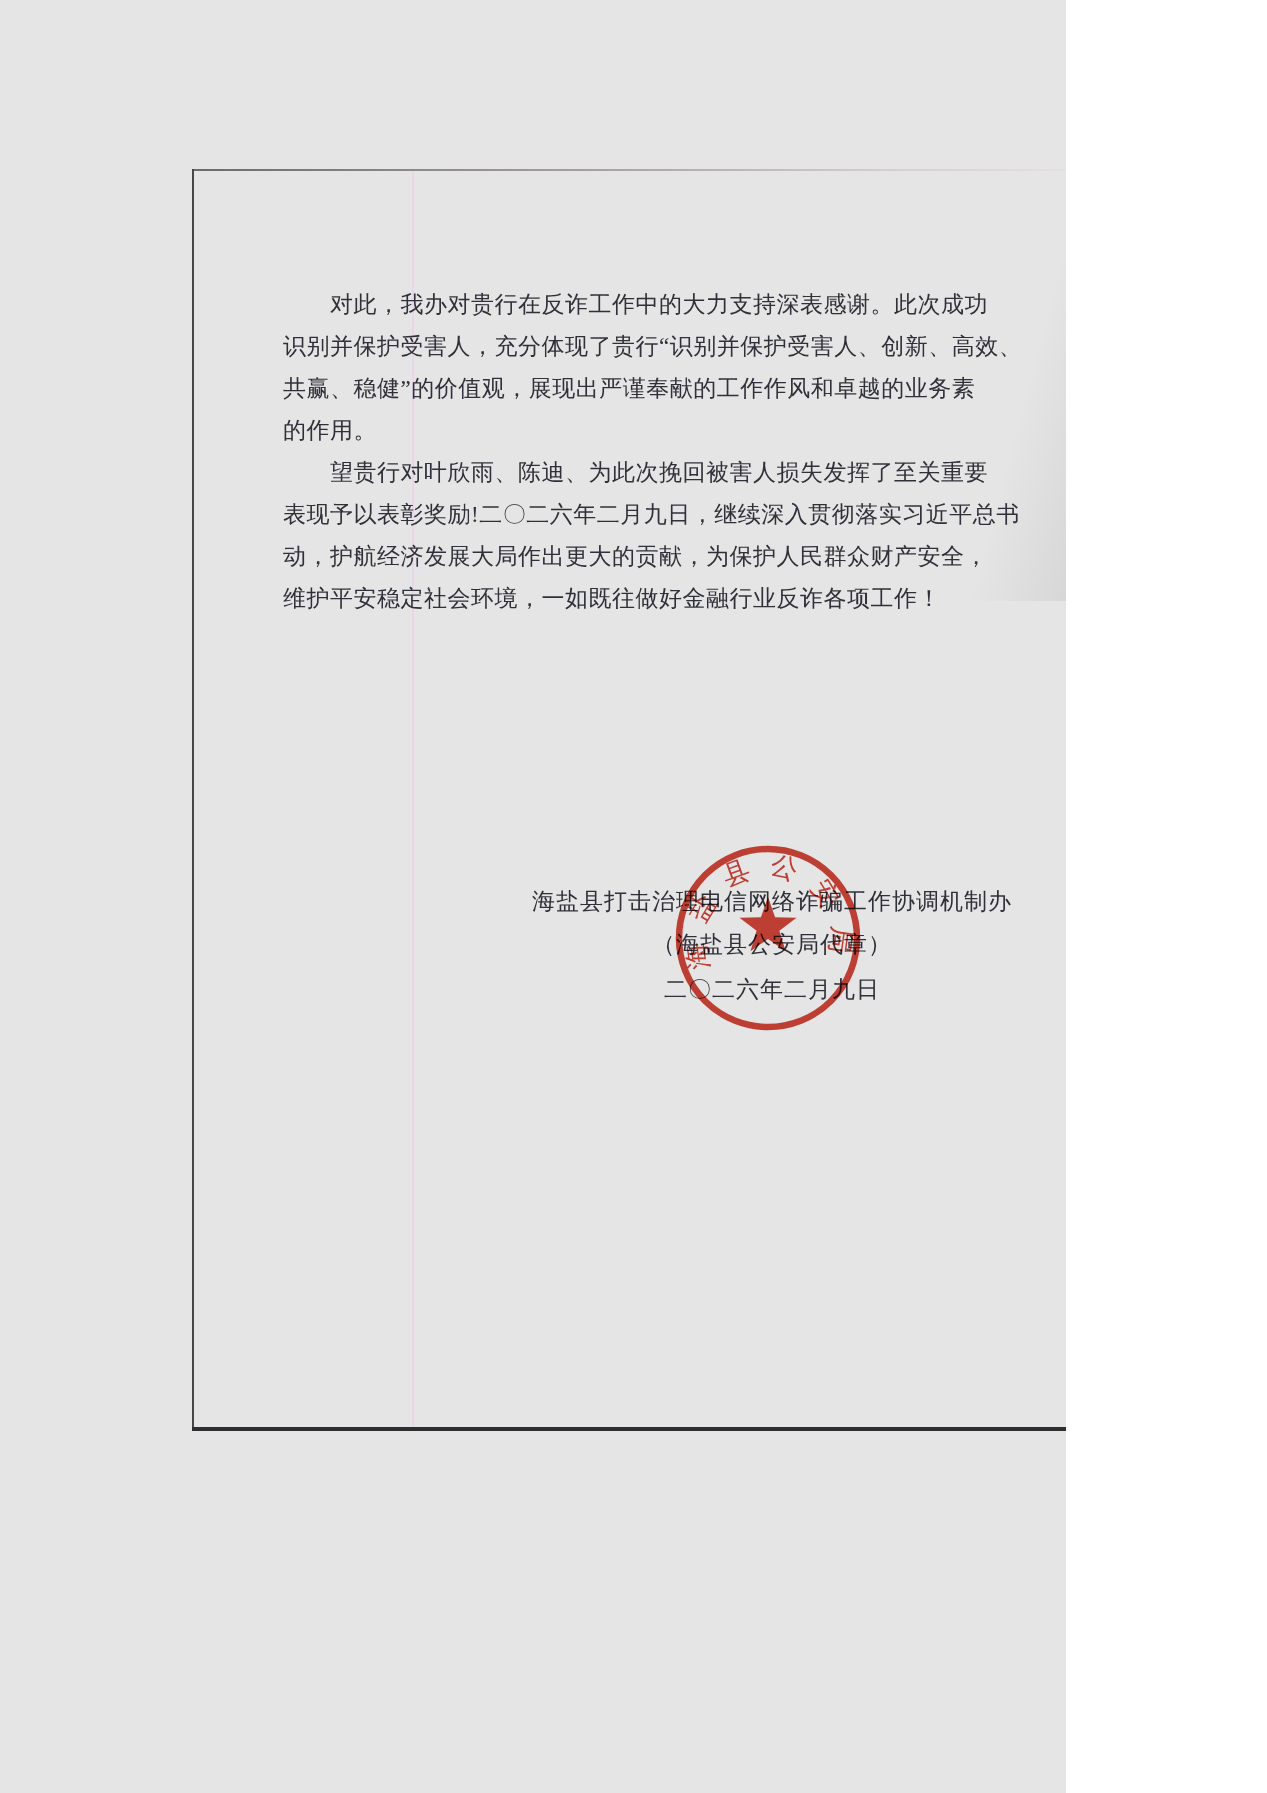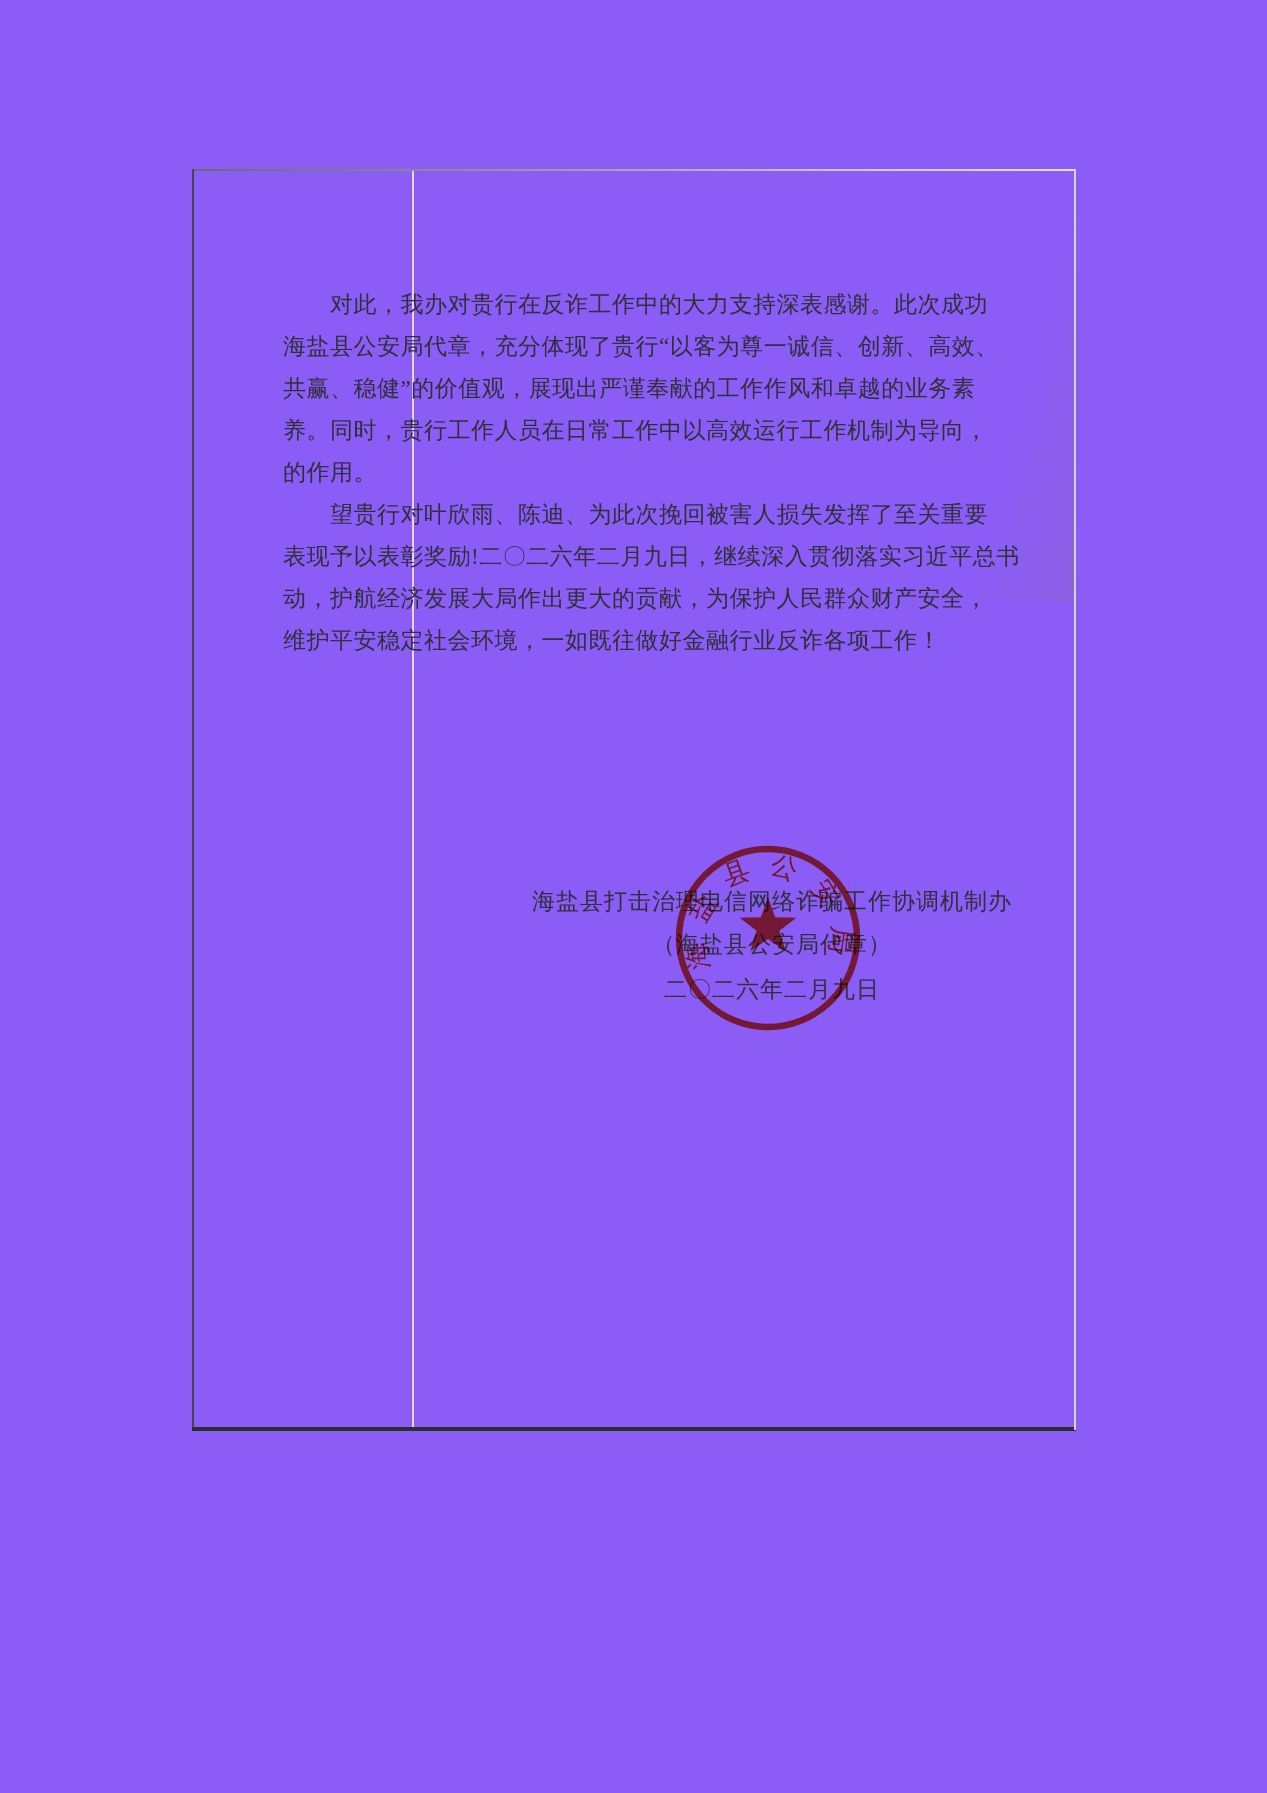--- a/index.html
+++ b/index.html
@@ -1,20 +1,20 @@
 <!DOCTYPE html>
 <html><head>
 <meta charset="utf-8">
 <style>
   html, body { margin: 0; padding: 0; background: #ffffff; }
   .canvas {
     position: relative;
-    width: 1267px;
+    width: 1066px;
     height: 1793px;
-    background: #8b5cf6;
+    background: #e5e5e5;
     overflow: hidden;
     font-family: "Liberation Serif", "DejaVu Serif", serif;
   }
   
   .border-top {
     position: absolute; left: 192px; top: 169px; width: 884px; height: 2px;
     background: linear-gradient(to right, #6a6a6e, #a89fa0 45%, #d7d0d0 80%, #e6e0e0);
   }
   .border-left {
     position: absolute; left: 192px; top: 169px; width: 2px; height: 1261px;
@@ -85,23 +85,22 @@
 
   <div class="border-top"></div>
   <div class="border-left"></div>
   <div class="border-bottom"></div>
   <div class="border-right"></div>
   <div class="fold-line"></div>
   <div class="corner-shade"></div>
 
   <div class="body-text">
       <div class="body-line">　　对此，我办对贵行在反诈工作中的大力支持深表感谢。此次成功</div>
-      <div class="body-line">海盐县公安局代章，充分体现了贵行“以客为尊一诚信、创新、高效、</div>
+      <div class="body-line">识别并保护受害人，充分体现了贵行“识别并保护受害人、创新、高效、</div>
       <div class="body-line">共赢、稳健”的价值观，展现出严谨奉献的工作作风和卓越的业务素</div>
-      <div class="body-line">养。同时，贵行工作人员在日常工作中以高效运行工作机制为导向，</div>
       <div class="body-line">的作用。</div>
       <div class="body-line">　　望贵行对叶欣雨、陈迪、为此次挽回被害人损失发挥了至关重要</div>
       <div class="body-line">表现予以表彰奖励!二〇二六年二月九日，继续深入贯彻落实习近平总书</div>
       <div class="body-line">动，护航经济发展大局作出更大的贡献，为保护人民群众财产安全，</div>
       <div class="body-line">维护平安稳定社会环境，一如既往做好金融行业反诈各项工作！</div>
     </div>
 
   <div class="sig-org">海盐县打击治理电信网络诈骗工作协调机制办</div>
 
   <div class="sig-center sig-note">（海盐县公安局代章）</div>

